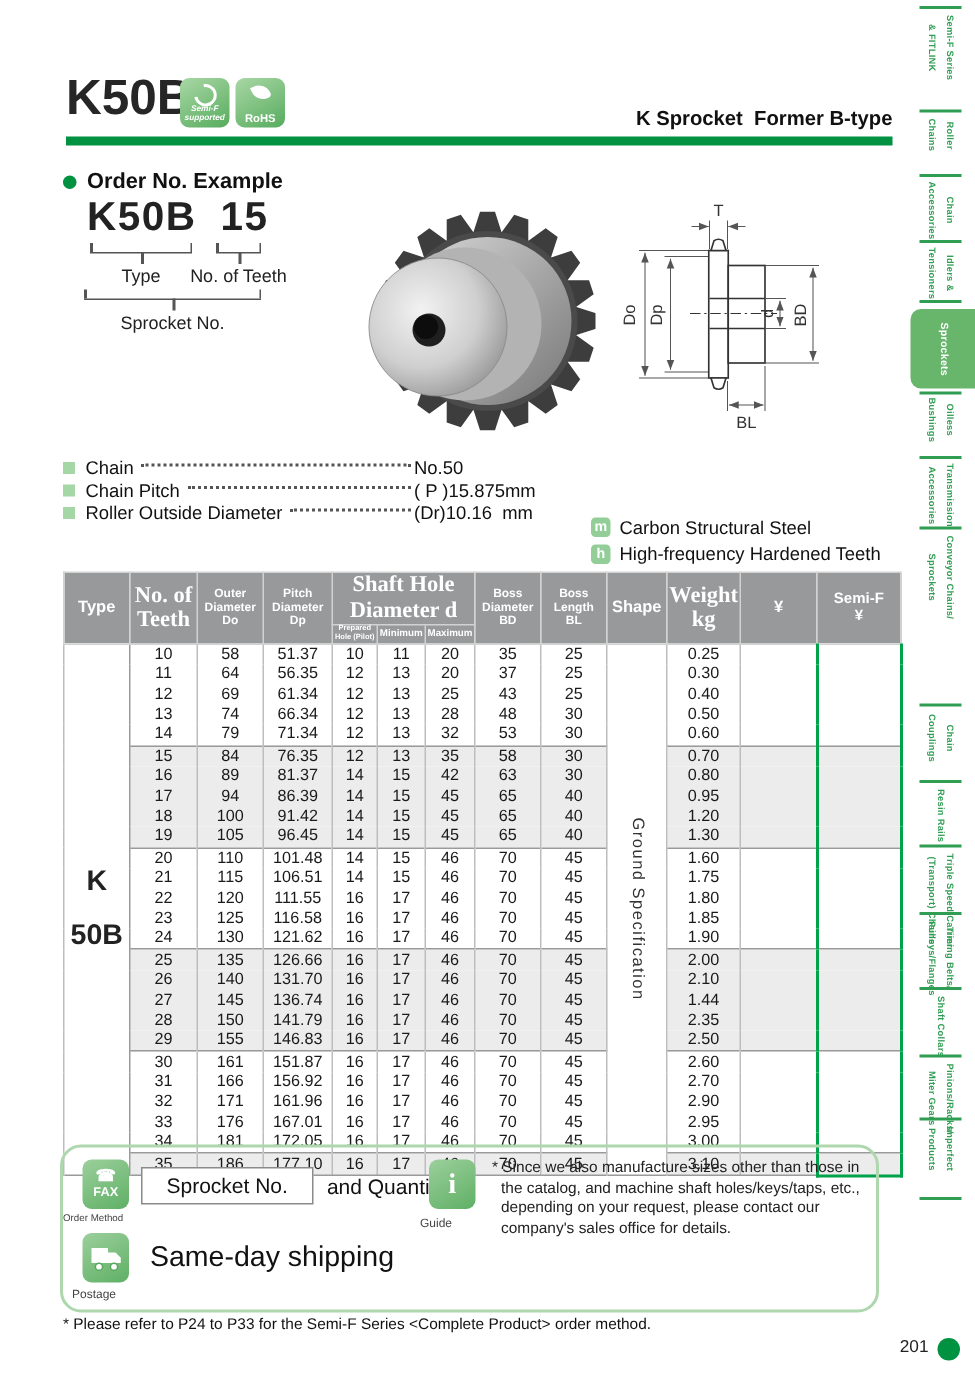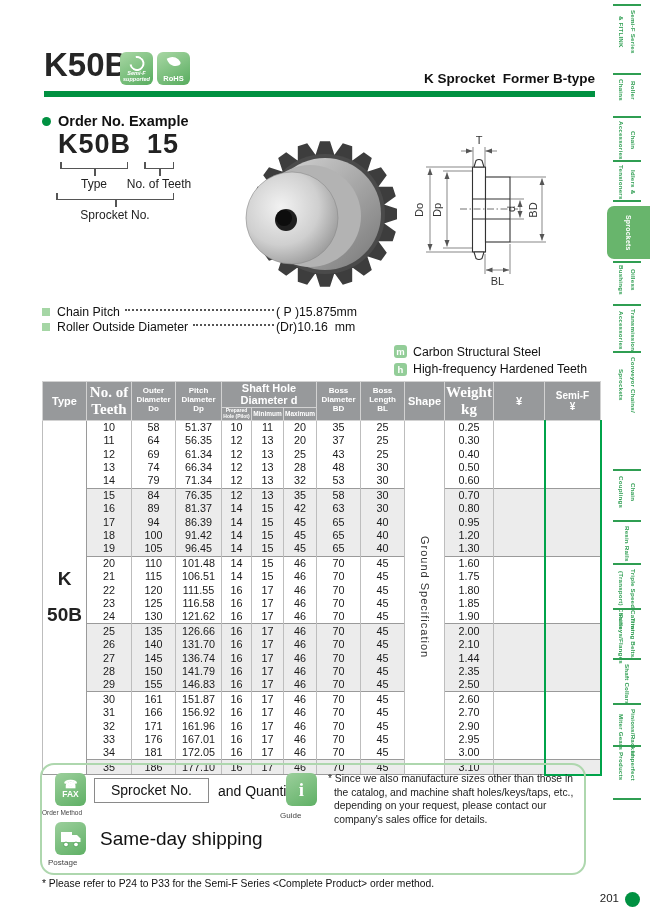--- a/index.html
+++ b/index.html
@@ -57,21 +57,21 @@
   .mat-icon { width:13px; height:13px; border-radius:3px; background:#93cd98; color:#fff; font-size:9.5px;
               font-weight:bold; display:flex; align-items:center; justify-content:center; flex:none; }
 
   
   .sprocket-table { position:absolute; left:42px; top:381px; width:558px; border-collapse:collapse;
                     table-layout:fixed; border:1px solid #9a9a9a; }
   .sprocket-table th { background:#97999b; color:#fff; border:1px solid #d2d2d2; padding:0;
                        white-space:pre-line; line-height:1.12; font-weight:bold; }
   tr.hrow1 { height:17px; } tr.hrow2 { height:13px; }
   .h-type { font-size:11px; } .h-teeth { font-size:15px;font-family:Liberation Serif, serif; } .h-dim { font-size:8px; }
-  .h-shaft { font-size:11px; } .h-sub { font-size:6.5px; } .h-pilot { font-size:5px; }
+  .h-shaft { font-size:15px;font-family:Liberation Serif, serif; } .h-sub { font-size:6.5px; } .h-pilot { font-size:5px; }
   .h-shape { font-size:11px; } .h-yen { font-size:11px; }
   .h-semif { font-size:10px; border:2px solid #00a34a; border-bottom:1px solid #d2d2d2; }
   .sprocket-table td { border-left:1px solid #bdbdbd; border-right:1px solid #bdbdbd;
                        text-align:center; font-size:10.8px; height:13.4px; padding:0; line-height:1; color:#1a1a1a; }
   tr.shaded td { background:#ececec; }
   tr.gstart td { border-top:1px solid #9a9a9a; }
   tr.last td { border-bottom:1px solid #9a9a9a; }
   td.type-cell { font-size:19px; font-weight:bold; white-space:pre-line; line-height:1.9;
                  background:#fff; border-right:1px solid #9a9a9a; color:#222; }
   td.shape-cell { background:#fff; }
@@ -216,20 +216,26 @@
     </g>
     <text x="77" y="22" text-anchor="middle">T</text>
     <text transform="rotate(-90 21 88)" x="21" y="88" text-anchor="middle">Do</text>
     <text transform="rotate(-90 39 88)" x="39" y="88" text-anchor="middle">Dp</text>
     <text transform="rotate(-90 113 87)" x="113" y="87" text-anchor="middle">d</text>
     <text transform="rotate(-90 135 88)" x="135" y="88" text-anchor="middle">BD</text>
     <text x="95.5" y="163" text-anchor="middle">BL</text>
   </svg>
 
   <div class="spec-list">
+      <div class="spec-row">
+        <span class="spec-bullet"></span>
+        <span class="spec-label">Chain</span>
+        <span class="spec-leader"></span>
+        <span class="spec-value">No.50</span>
+      </div>
       <div class="spec-row">
         <span class="spec-bullet"></span>
         <span class="spec-label">Chain Pitch</span>
         <span class="spec-leader"></span>
         <span class="spec-value">( P )15.875mm</span>
       </div>
       <div class="spec-row">
         <span class="spec-bullet"></span>
         <span class="spec-label">Roller Outside Diameter</span>
         <span class="spec-leader"></span>

